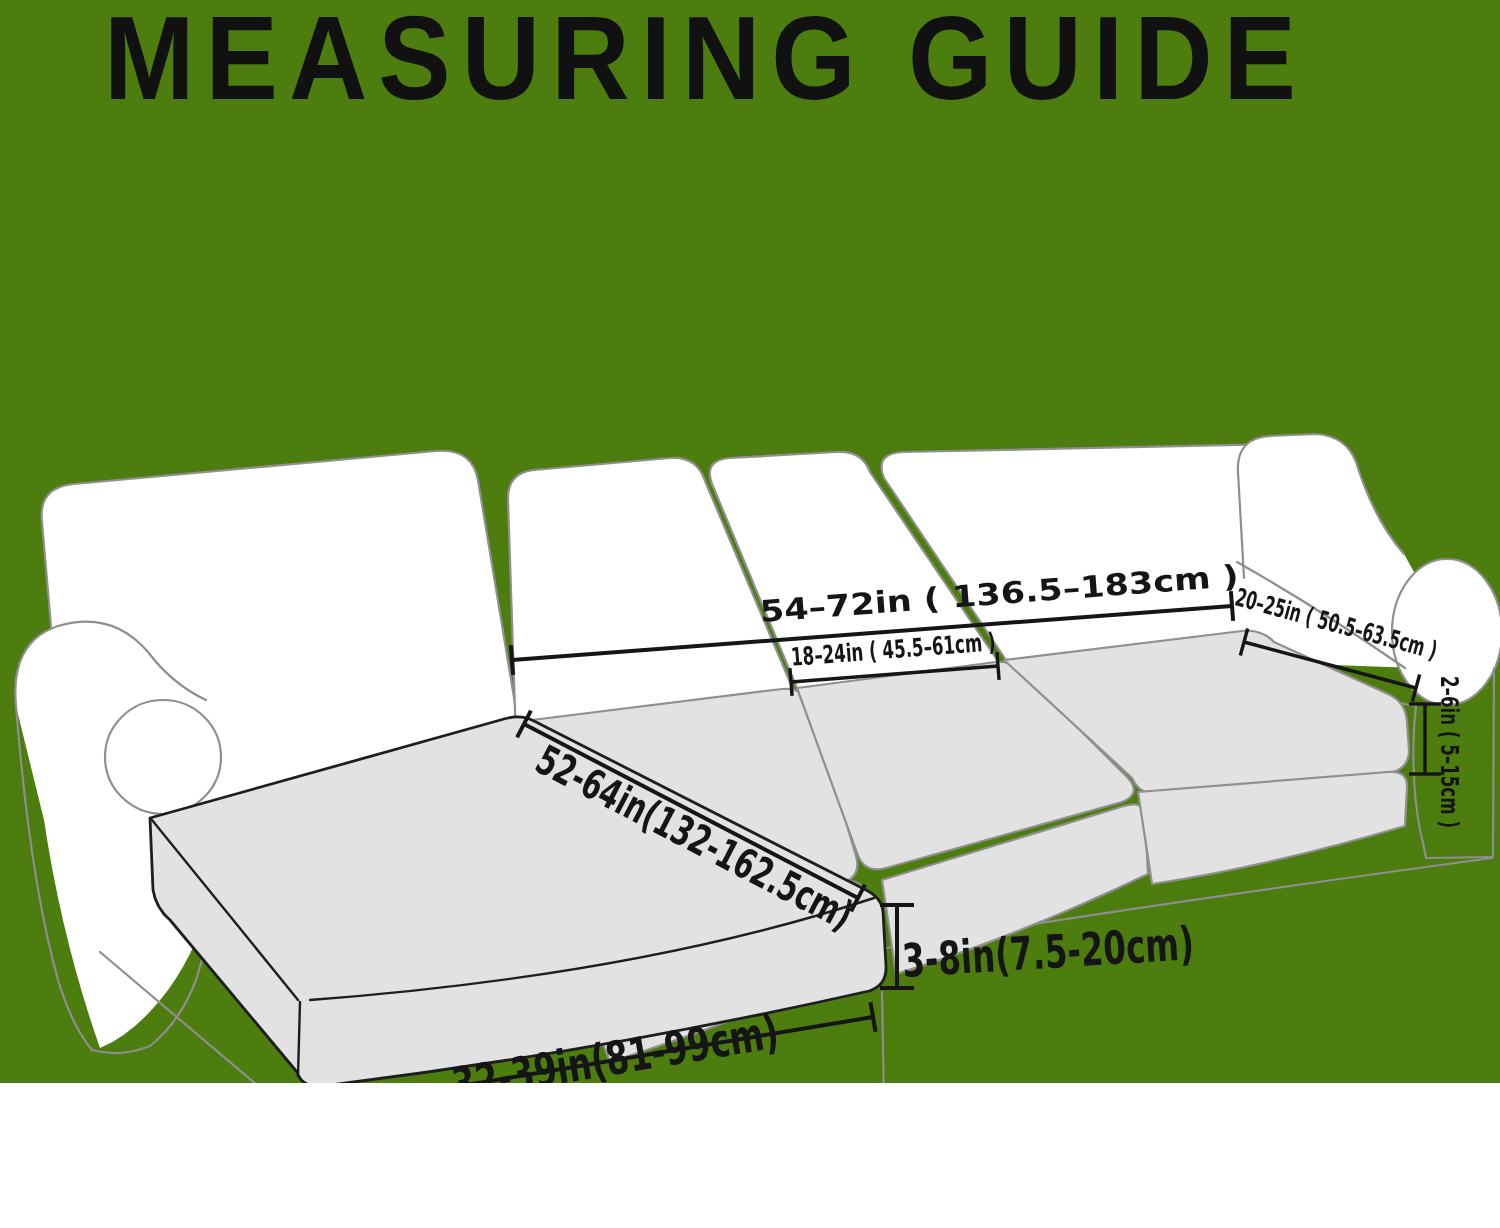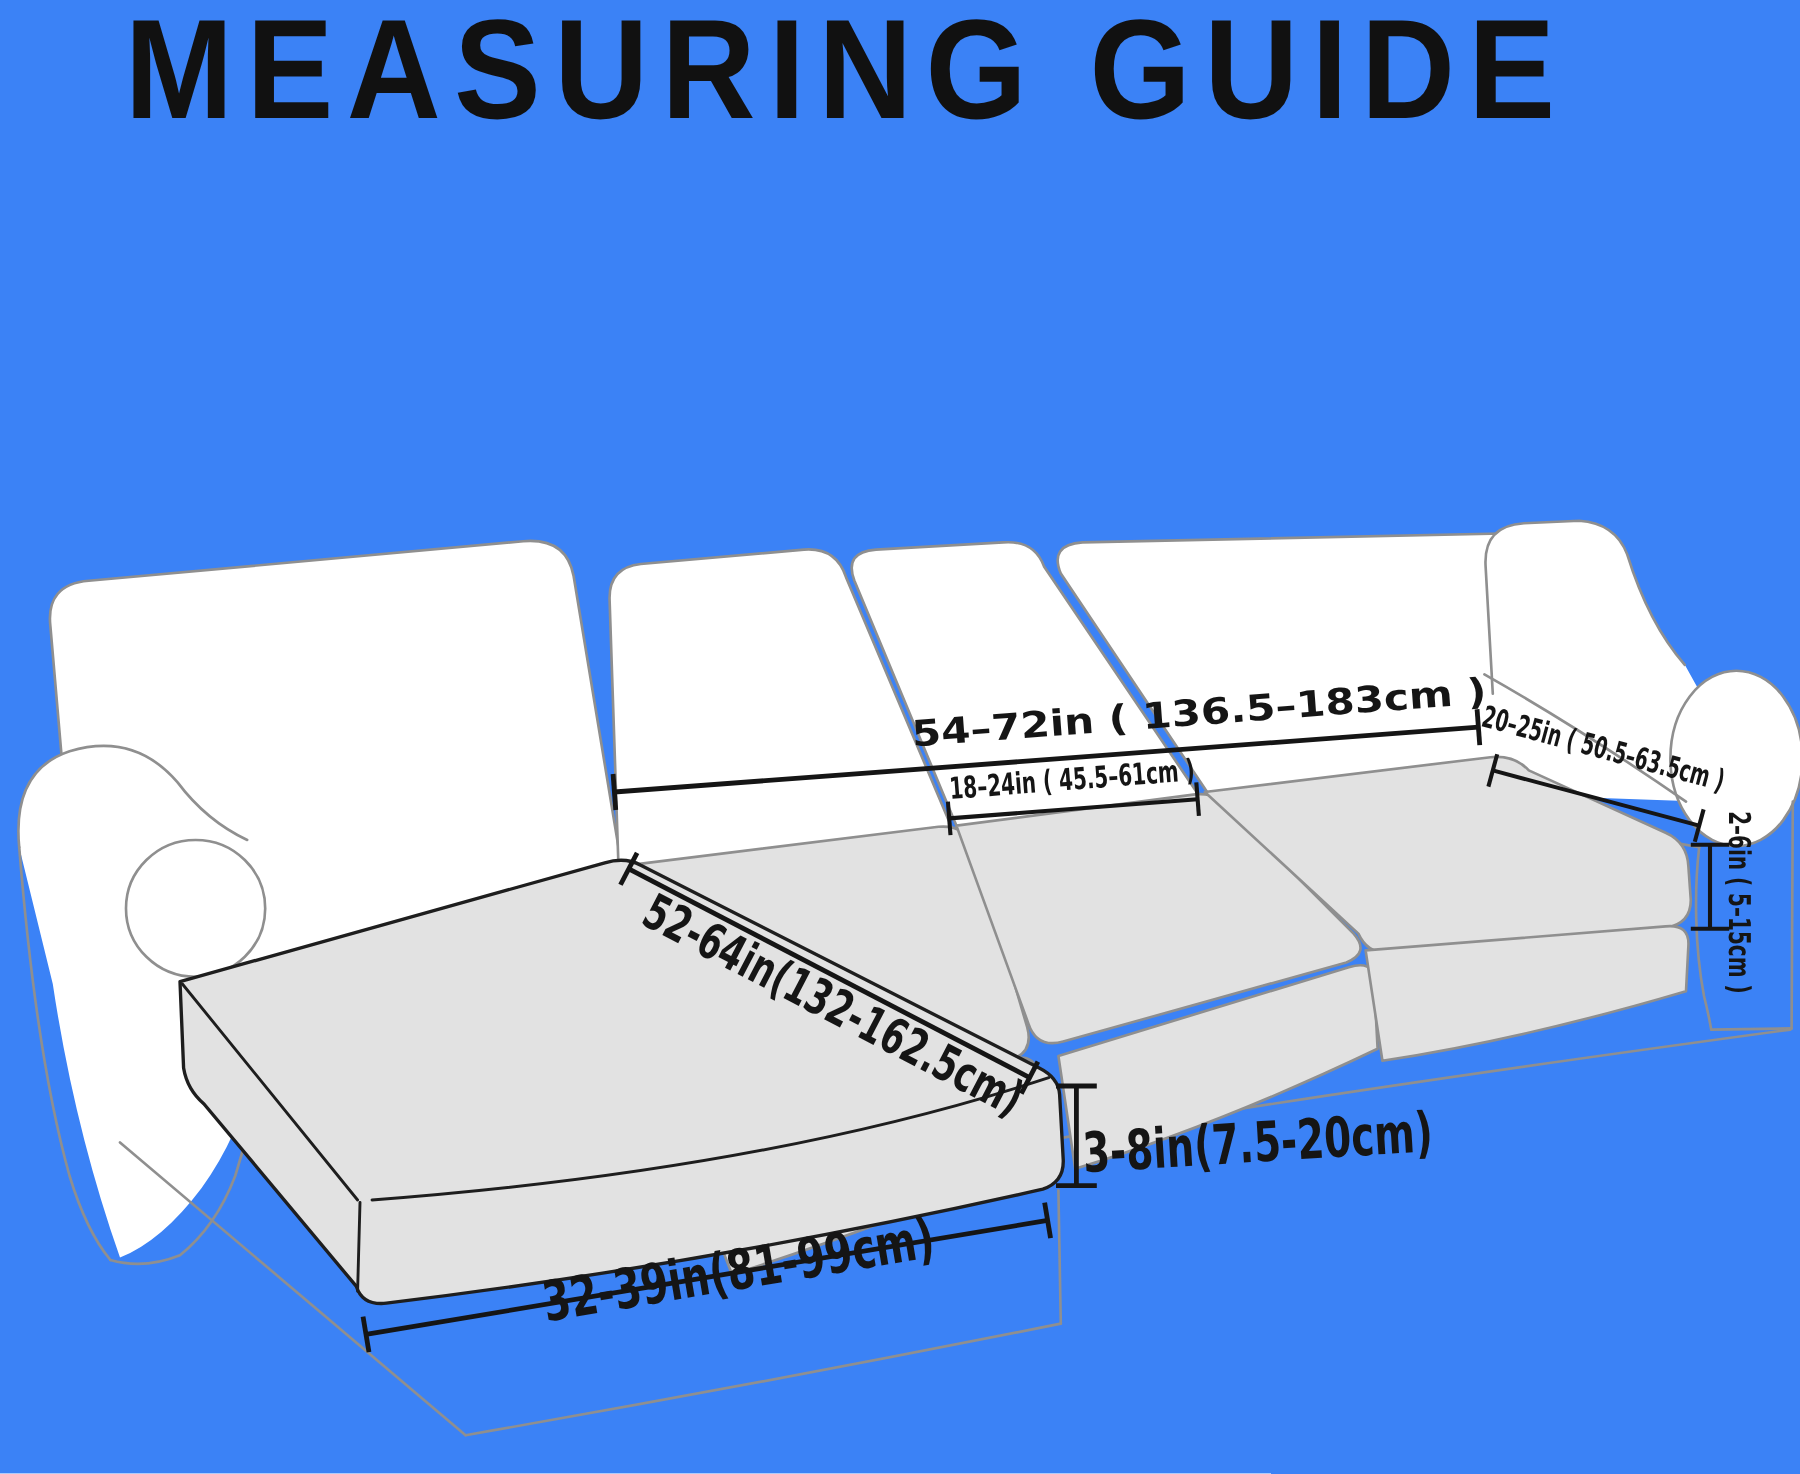--- a/index.html
+++ b/index.html
@@ -1,16 +1,16 @@
 <!DOCTYPE html>
 <html><head>
 <meta charset="utf-8">
 <style>
   html,body{margin:0;padding:0;background:#fff;}
-  .stage{position:relative;width:1500px;height:1228px;background:#3b82f6;overflow:hidden;
+  .stage{position:relative;width:1500px;height:1083px;background:#4d7c0f;overflow:hidden;
          font-family:"DejaVu Sans",sans-serif;}
   .title{position:absolute;left:104px;top:-10px;margin:0;color:#111111;
          font-family:"Liberation Sans",sans-serif;font-weight:700;font-size:118px;
          letter-spacing:12px;white-space:nowrap;transform:scaleX(0.92);transform-origin:left top;}
   svg{position:absolute;left:0;top:0;}
   .sofa{fill:#ffffff;stroke:#8f8f8f;stroke-width:2.2;stroke-linejoin:round;}
   .sofa-line{fill:none;stroke:#8f8f8f;stroke-width:2.2;stroke-linecap:round;}
   .cushion{fill:#e2e2e2;stroke:#8f8f8f;stroke-width:2.2;stroke-linejoin:round;}
   .chaise{fill:#e2e2e2;stroke:#1e1e1e;stroke-width:2.8;stroke-linejoin:round;}
   .chaise-line{fill:none;stroke:#1e1e1e;stroke-width:2.4;stroke-linecap:round;}

